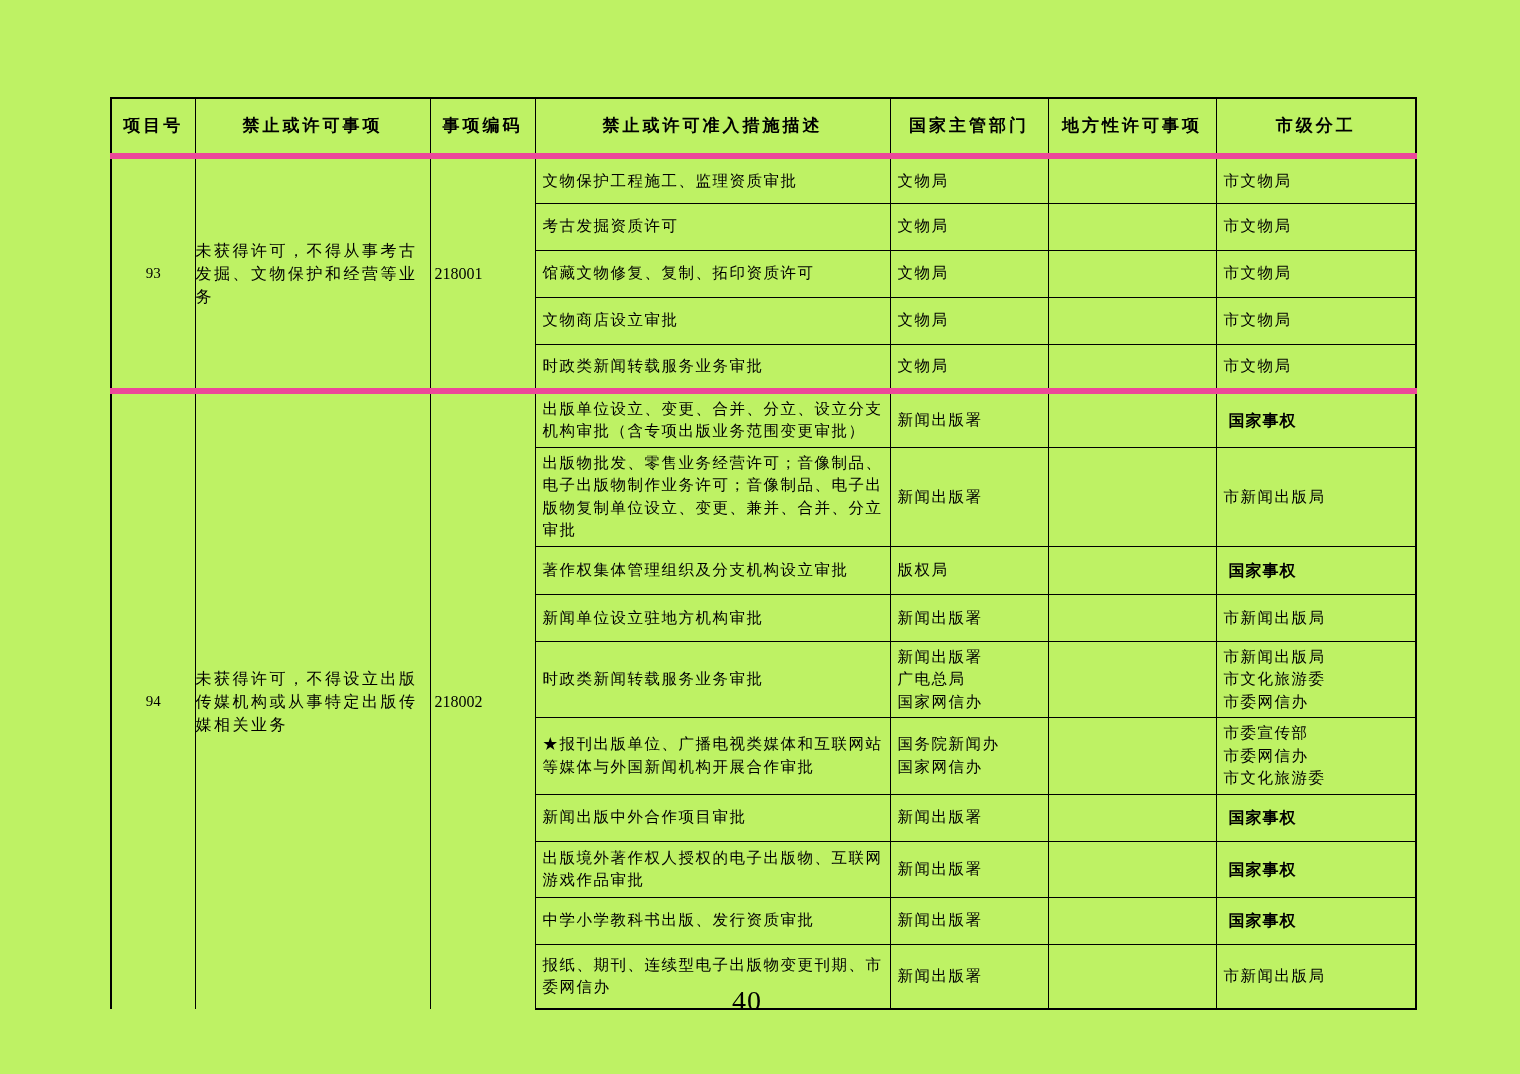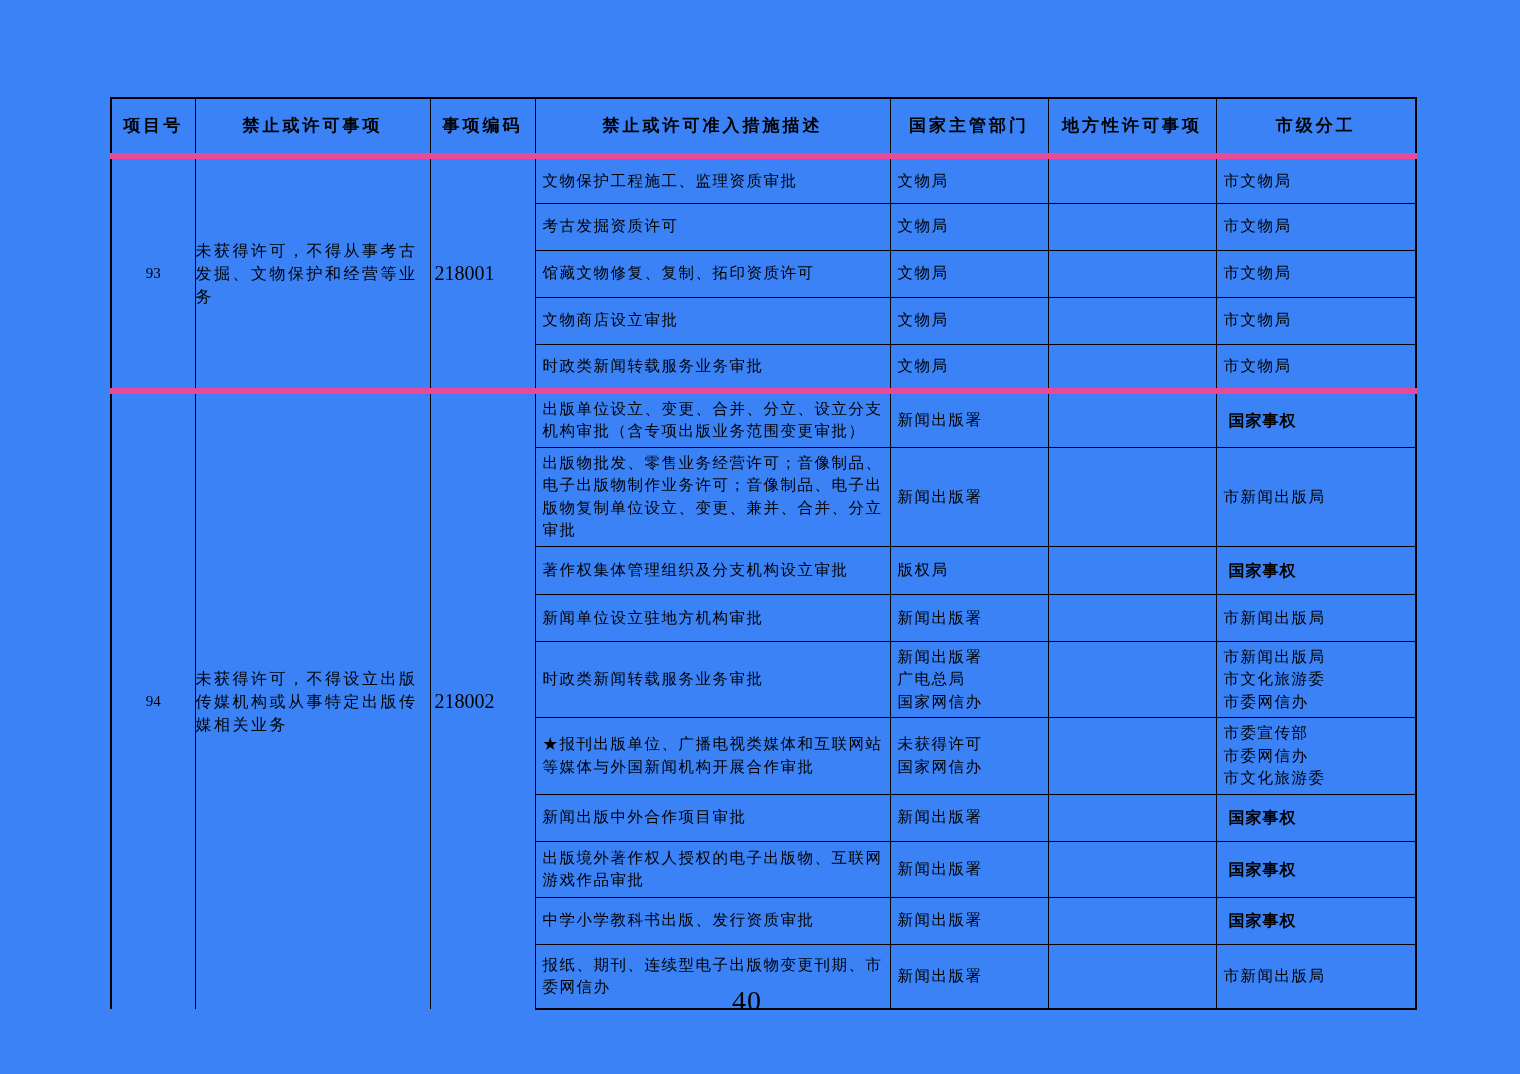--- a/index.html
+++ b/index.html
@@ -4,21 +4,21 @@
 <style>
   html, body {
     margin: 0;
     padding: 0;
     background: #ffffff;
   }
   .page {
     position: relative;
     width: 1520px;
     height: 1074px;
-    background: #3b82f6;
+    background: #bef264;
     font-family: "Liberation Serif", serif;
     color: #000000;
     overflow: hidden;
   }
   table.doc-table {
     position: absolute;
     left: 110px;
     top: 97px;
     width: 1305px;
     border-collapse: collapse;
@@ -48,21 +48,21 @@
     text-align: center;
     font-size: 15px;
     letter-spacing: 0;
   }
   td.item-cell {
     font-size: 16px;
     letter-spacing: 2.5px;
     padding: 4px 6px 4px 0;
   }
   td.code-cell {
-    font-size: 20px;
+    font-size: 16px;
     letter-spacing: 0;
     padding: 4px 2px 4px 4px;
   }
   td.open-bottom { border-bottom: none; }
   tr.last-row td { border-bottom: 2px solid #000000; }
   td.dept-cell, td.municipal-cell {
     white-space: pre-line;
   }
   td.state-bold {
     font-family: "Liberation Sans", sans-serif;
@@ -174,21 +174,21 @@
       <td class="dept-cell">新闻出版署
 广电总局
 国家网信办</td>
       <td class="local-cell"></td>
       <td class="municipal-cell">市新闻出版局
 市文化旅游委
 市委网信办</td>
     </tr>
     <tr style="height:64px">
       <td class="measure-cell">★报刊出版单位、广播电视类媒体和互联网站等媒体与外国新闻机构开展合作审批</td>
-      <td class="dept-cell">未获得许可
+      <td class="dept-cell">国务院新闻办
 国家网信办</td>
       <td class="local-cell"></td>
       <td class="municipal-cell">市委宣传部
 市委网信办
 市文化旅游委</td>
     </tr>
     <tr style="height:47px">
       <td class="measure-cell">新闻出版中外合作项目审批</td>
       <td class="dept-cell">新闻出版署</td>
       <td class="local-cell"></td>

